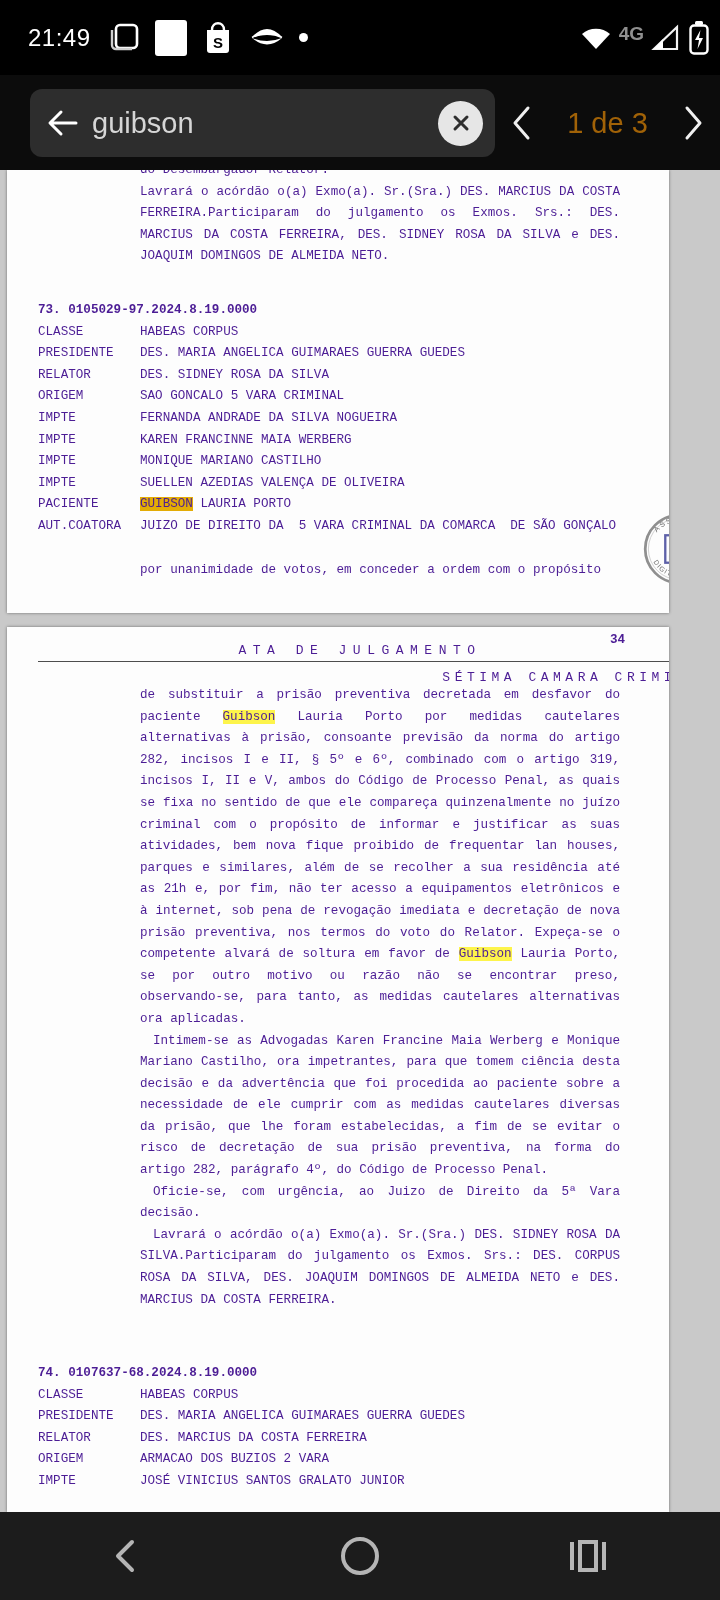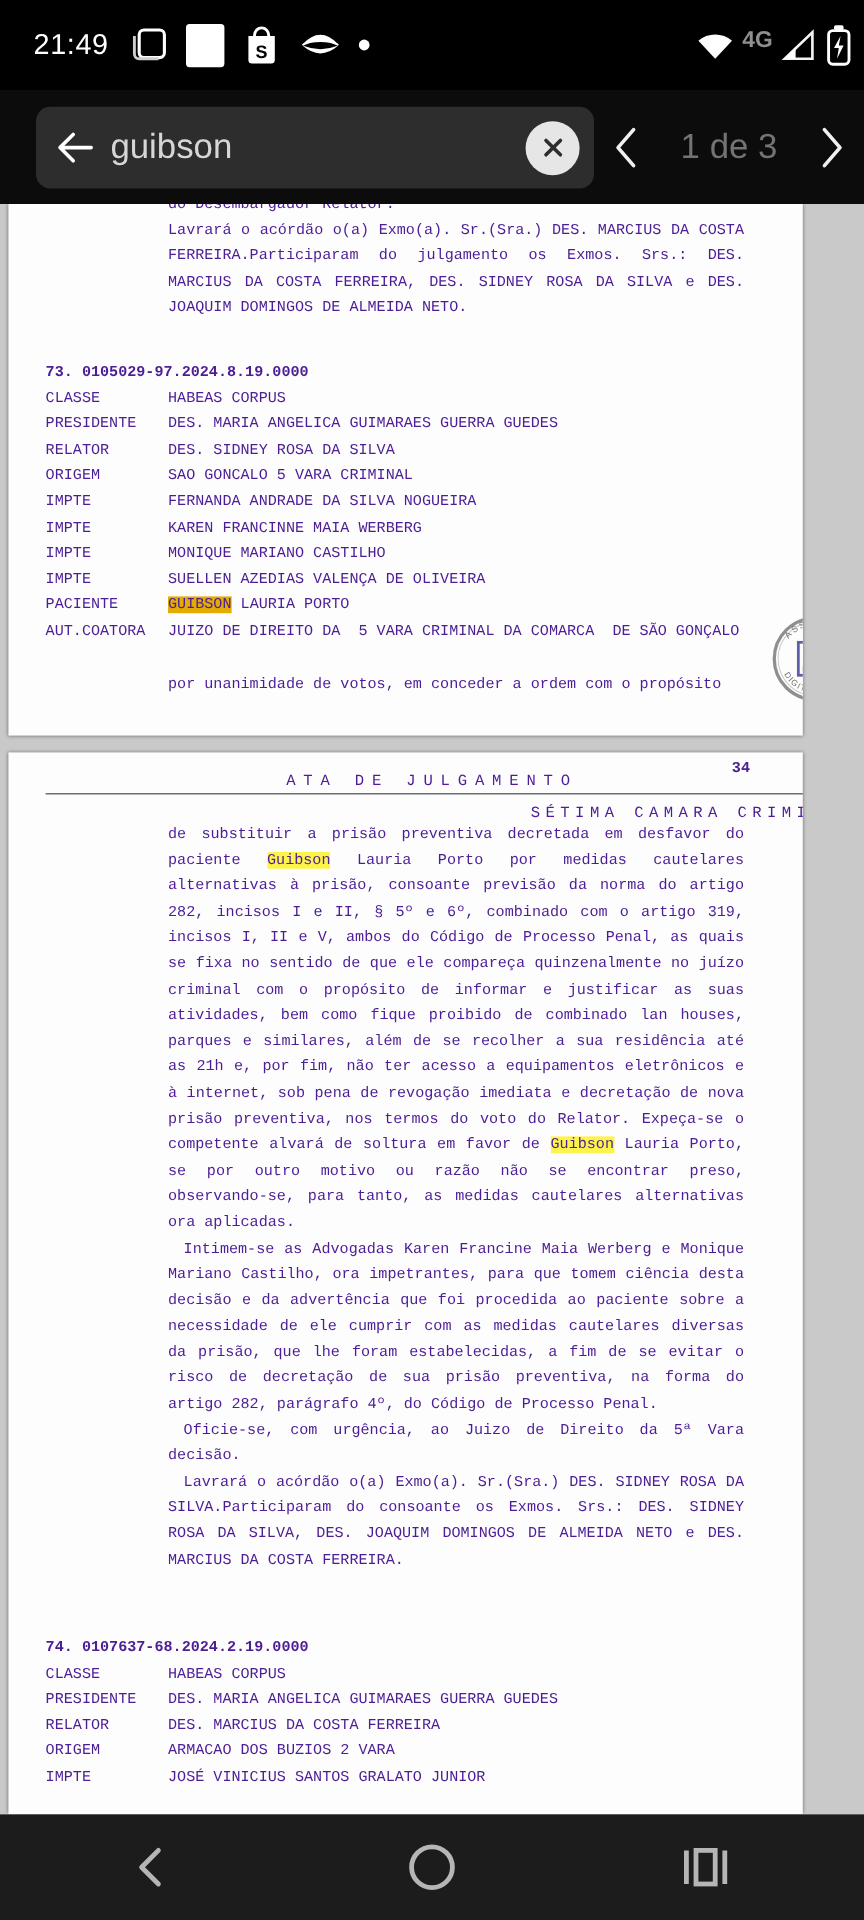--- a/index.html
+++ b/index.html
@@ -16,21 +16,21 @@
 
   
   .search-area{position:absolute;left:0;top:75px;width:720px;height:95px;background:#0c0c0c;}
   .search-field{position:absolute;left:30px;top:14px;width:465px;height:68px;background:#2d2d2d;border-radius:12px;display:flex;align-items:center;}
   .search-field svg{flex:0 0 auto;}
   .back-btn{background:none;border:none;padding:0 8px 0 16px;display:flex;align-items:center;cursor:pointer;}
   .search-input{flex:1 1 auto;min-width:0;background:transparent;border:none;outline:none;color:#d6d6d6;font-size:29px;font-family:"Liberation Sans",sans-serif;padding:0 4px;}
   .clear-btn{flex:0 0 auto;width:45px;height:45px;border-radius:50%;background:#e6e6e6;border:none;margin-right:12px;display:flex;align-items:center;justify-content:center;cursor:pointer;}
   .match-nav{position:absolute;left:505px;top:14px;width:205px;height:68px;display:flex;align-items:center;justify-content:space-between;}
   .match-btn{background:none;border:none;padding:6px;display:flex;align-items:center;cursor:pointer;}
-  .match-counter{color:#737373;font-size:29px;}
+  .match-counter{color:#a16207;font-size:29px;}
 
   
   .viewer{position:absolute;left:0;top:170px;width:720px;height:1342px;background:#c9c9c9;overflow:hidden;}
   .page{position:absolute;left:7px;width:662px;background:#fdfdfd;box-shadow:0 0 3px rgba(0,0,0,.45);overflow:hidden;
         font-family:"Liberation Mono","DejaVu Sans Mono",monospace;font-size:12.6px;line-height:21.6px;color:#4c1d95;}
   .page1{top:0;height:443px;}
   .page2{top:457px;height:885px;}
 
   .flow{position:absolute;left:133px;width:480px;}
   .dline{white-space:normal;}
@@ -190,21 +190,21 @@
       <div class="doc-subtitle">SÉTIMA CAMARA CRIMINAL</div>
 
       <div class="flow" style="top:58px;">
         <div class="dline j">de substituir a prisão preventiva decretada em desfavor do</div>
         <div class="dline j"><span>paciente </span><span class="hl">Guibson</span><span> Lauria Porto por medidas cautelares</span></div>
         <div class="dline j">alternativas à prisão, consoante previsão da norma do artigo</div>
         <div class="dline j">282, incisos I e II, § 5º e 6º, combinado com o artigo 319,</div>
         <div class="dline j">incisos I, II e V, ambos do Código de Processo Penal, as quais</div>
         <div class="dline j">se fixa no sentido de que ele compareça quinzenalmente no juízo</div>
         <div class="dline j">criminal com o propósito de informar e justificar as suas</div>
-        <div class="dline j">atividades, bem como fique proibido de combinado lan houses,</div>
+        <div class="dline j">atividades, bem nova fique proibido de frequentar lan houses,</div>
         <div class="dline j">parques e similares, além de se recolher a sua residência até</div>
         <div class="dline j">as 21h e, por fim, não ter acesso a equipamentos eletrônicos e</div>
         <div class="dline j">à internet, sob pena de revogação imediata e decretação de nova</div>
         <div class="dline j">prisão preventiva, nos termos do voto do Relator.  Expeça-se o</div>
         <div class="dline j"><span>competente alvará de soltura em favor de </span><span class="hl">Guibson</span><span> Lauria Porto,</span></div>
         <div class="dline j">se por outro motivo ou razão não se encontrar preso,</div>
         <div class="dline j">observando-se, para tanto, as medidas cautelares alternativas</div>
         <div class="dline">ora aplicadas.</div>
 
         <div class="dline j indent">Intimem-se as Advogadas Karen Francine Maia Werberg e Monique</div>
@@ -212,27 +212,27 @@
         <div class="dline j">decisão e da advertência que foi procedida ao paciente sobre a</div>
         <div class="dline j">necessidade de ele cumprir com as medidas cautelares diversas</div>
         <div class="dline j">da prisão, que lhe foram estabelecidas, a fim de se evitar o</div>
         <div class="dline j">risco de decretação de sua prisão preventiva, na forma do</div>
         <div class="dline">artigo 282, parágrafo 4º, do Código de Processo Penal.</div>
 
         <div class="dline j indent">Oficie-se, com urgência, ao Juizo de Direito da 5ª Vara</div>
         <div class="dline">decisão.</div>
 
         <div class="dline j indent">Lavrará o acórdão o(a) Exmo(a). Sr.(Sra.) DES. SIDNEY ROSA DA</div>
-        <div class="dline j">SILVA.Participaram do consoante os Exmos. Srs.: DES. SIDNEY</div>
+        <div class="dline j">SILVA.Participaram do julgamento os Exmos. Srs.: DES. CORPUS</div>
         <div class="dline j">ROSA DA SILVA, DES. JOAQUIM DOMINGOS DE ALMEIDA NETO e DES.</div>
         <div class="dline">MARCIUS DA COSTA FERREIRA.</div>
       </div>
 
       <div class="record" style="top:736px;">
-        <div class="case-no">74. 0107637-68.2024.2.19.0000</div>
+        <div class="case-no">74. 0107637-68.2024.8.19.0000</div>
         <div class="row"><span class="lbl">CLASSE</span><span class="val">HABEAS CORPUS</span></div>
         <div class="row"><span class="lbl">PRESIDENTE</span><span class="val">DES. MARIA ANGELICA GUIMARAES GUERRA GUEDES</span></div>
         <div class="row"><span class="lbl">RELATOR</span><span class="val">DES. MARCIUS DA COSTA FERREIRA</span></div>
         <div class="row"><span class="lbl">ORIGEM</span><span class="val">ARMACAO DOS BUZIOS 2 VARA</span></div>
         <div class="row"><span class="lbl">IMPTE</span><span class="val">JOSÉ VINICIUS SANTOS GRALATO JUNIOR</span></div>
       </div>
     </section>
   </main>
 
   <nav class="nav-bar">

